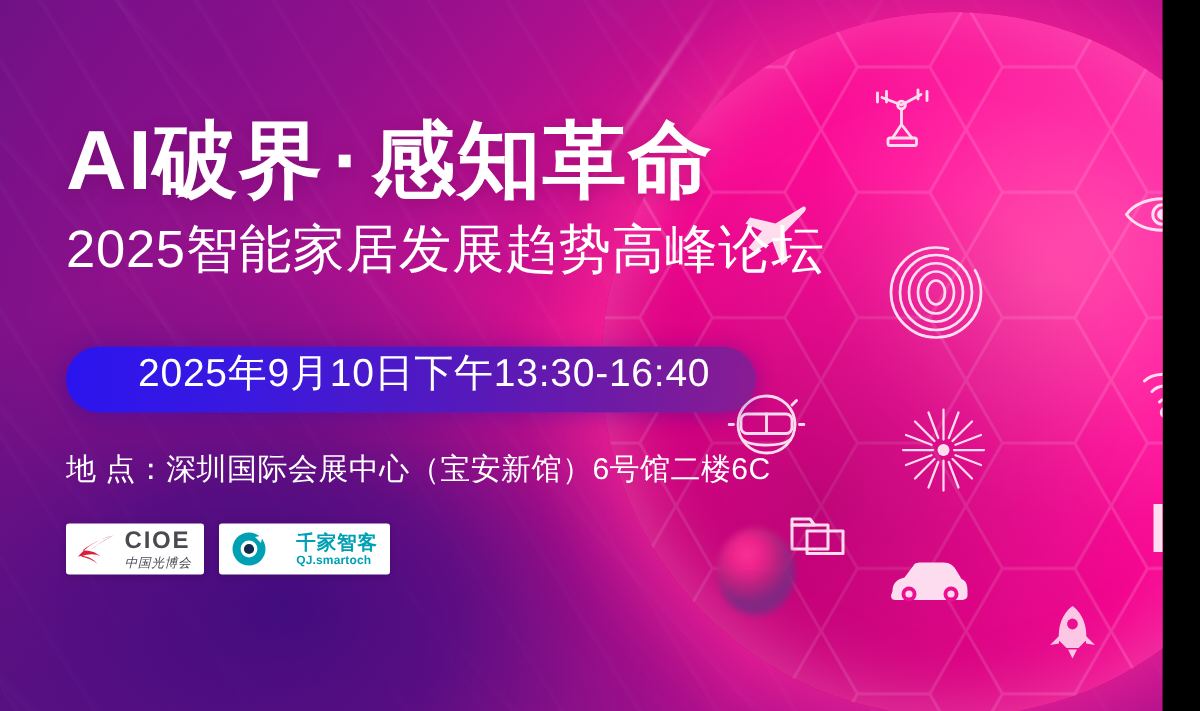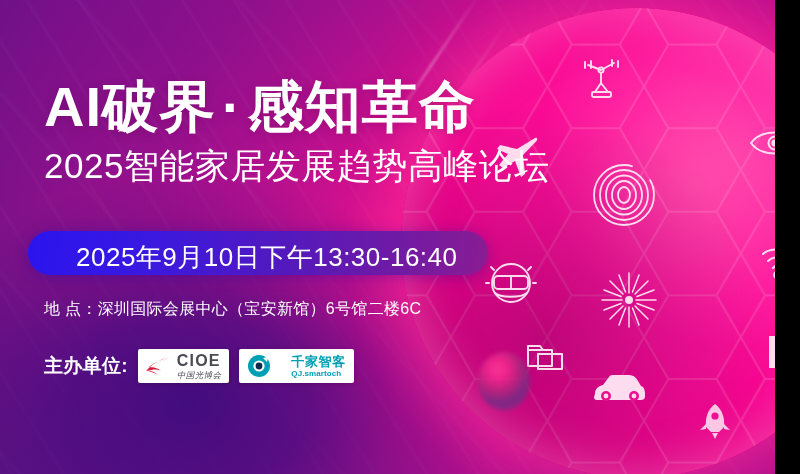--- a/index.html
+++ b/index.html
@@ -160,43 +160,43 @@
     font-size: 35px;
     font-weight: 400;
     color: #ffffff;
     margin: 8px 0 0 0;
     letter-spacing: .5px;
     white-space: nowrap;
   }
 
   .date-badge {
     position: absolute;
-    left: 28px;
+    left: 44px;
     top: 231px;
     height: 44px;
     padding: 0 30px 0 48px;
     display: flex;
-    align-items: flex-end;
+    align-items: flex-start;
     border-radius: 22px;
     background: linear-gradient(95deg, #2a14ee 0%, #3a19e0 26%, #5219bf 55%, #6d1aa6 78%, #8a1c92 100%);
     box-shadow: 0 2px 14px rgba(30,10,160,0.35);
   }
   .date-badge span {
     font-size: 26px;
     font-weight: 400;
     color: #ffffff;
     letter-spacing: .5px;
     white-space: nowrap;
   }
 
   .venue {
     position: absolute;
     left: 44px;
     top: 299px;
-    font-size: 16px;
+    font-size: 20px;
     color: #ffffff;
     letter-spacing: .3px;
     white-space: nowrap;
   }
 
   .organizer-row {
     position: absolute;
     left: 44px;
     top: 349px;
     display: flex;
@@ -402,21 +402,20 @@
     <p class="subtitle">2025智能家居发展趋势高峰论坛</p>
   </div>
 
   <div class="date-badge">
     <span>2025年9月10日下午13:30-16:40</span>
   </div>
 
   <div class="venue">地 点：深圳国际会展中心（宝安新馆）6号馆二楼6C</div>
 
   <div class="organizer-row">
-    <div class="organizer-label">主办单位:</div>
 
     <div class="logo-box logo-cioe">
       <svg width="26" height="22" viewBox="0 0 26 22">
         <path d="M24 2 C16 4 9 7 3 12 C8 12 12 13 15 16 C12 14 7 14 2 16 C7 17 11 19 13 21 C9 16 3 15 0 16 C6 9 14 4 24 2 Z" fill="#d81f3c"></path>
         <path d="M24 2 C15 6 8 11 3 17 C6 13 12 8 24 2 Z" fill="#9c0e2a" opacity=".7"></path>
       </svg>
       <div class="cioe-text">
         <div class="cioe-main">CIOE</div>
         <div class="cioe-sub">中国光博会</div>
       </div>

